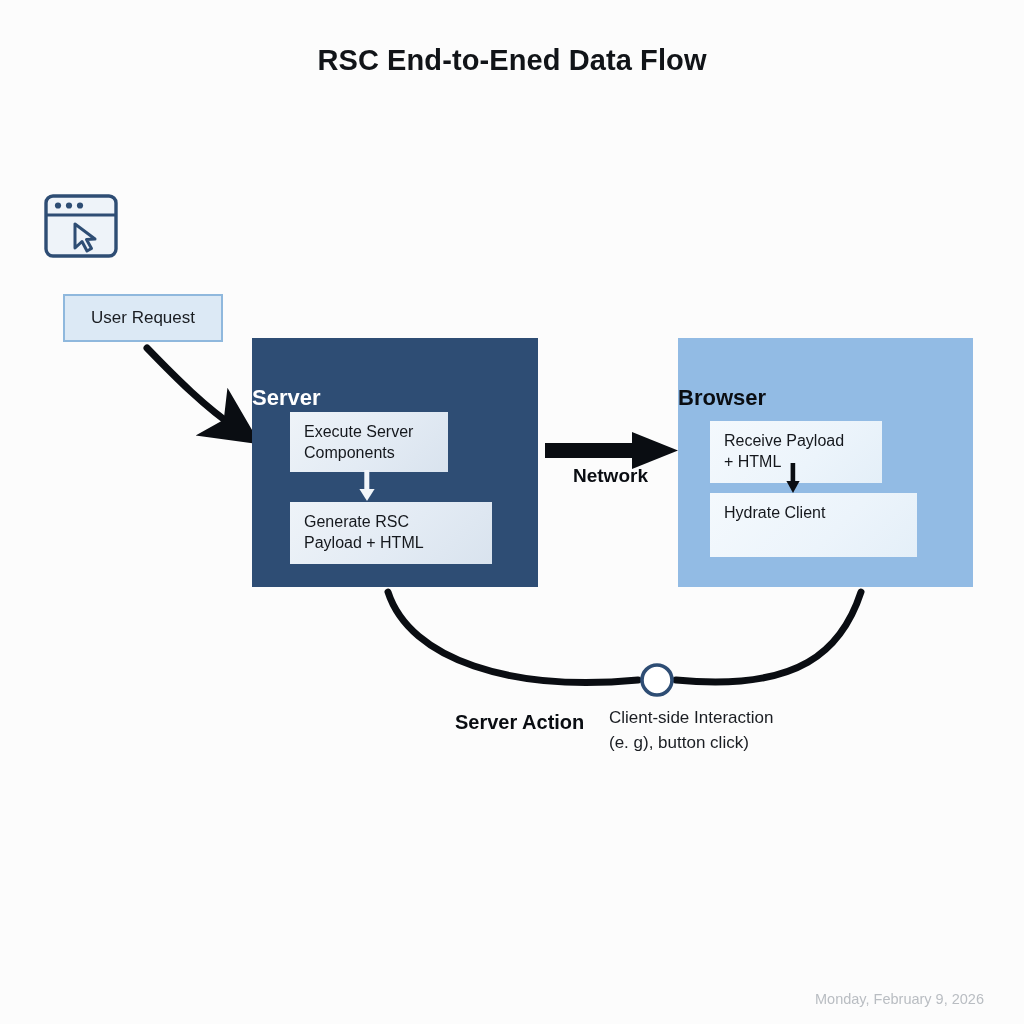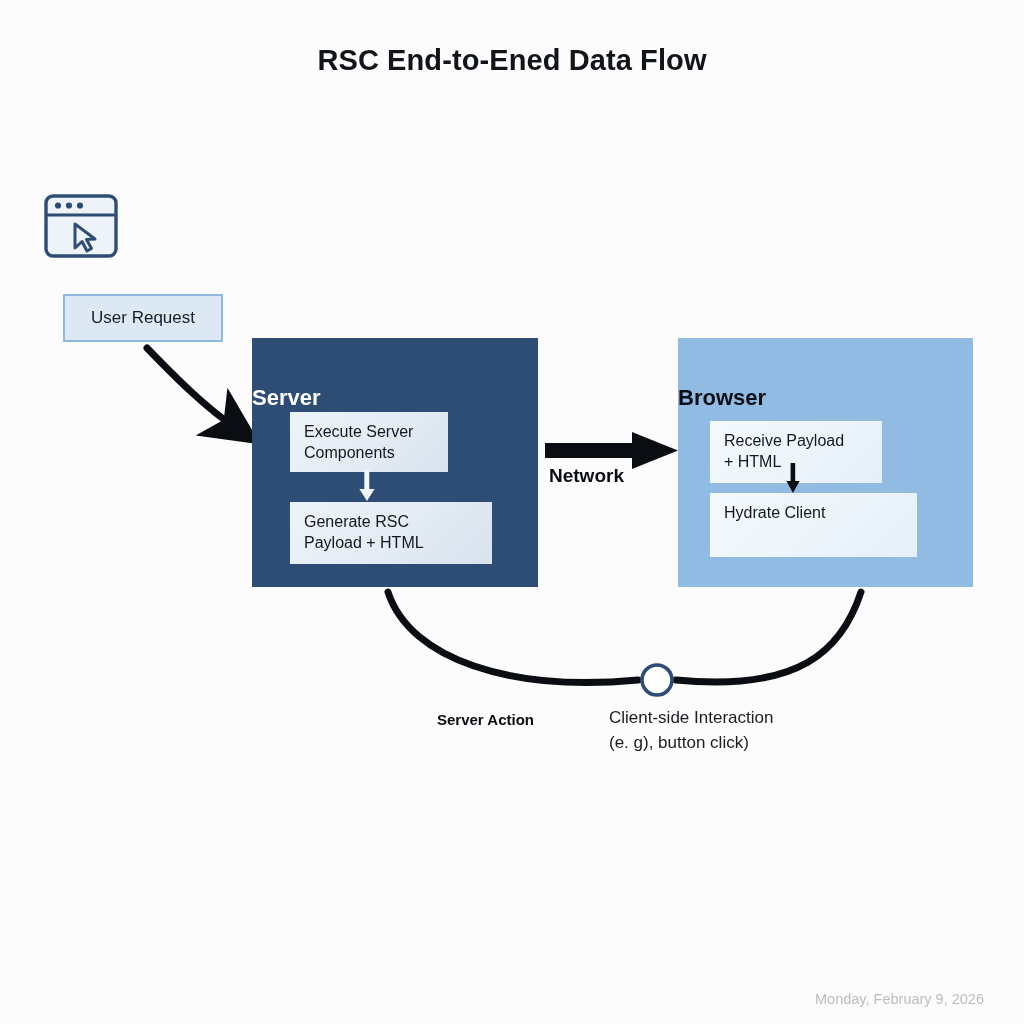--- a/index.html
+++ b/index.html
@@ -125,29 +125,29 @@
     height: 1024px;
     pointer-events: none;
   }
 
   
   .lbl {
     position: absolute;
     color: #0a0d12;
   }
   .lbl-network {
-    left: 549px;
+    left: 573px;
     top: 465px;
     font-size: 19px;
     font-weight: bold;
   }
   .lbl-server-action {
-    left: 437px;
+    left: 455px;
     top: 711px;
-    font-size: 15px;
+    font-size: 20px;
     font-weight: bold;
   }
   .lbl-client {
     left: 609px;
     top: 706px;
     font-size: 17px;
     line-height: 1.45;
     color: #1a1d22;
     white-space: nowrap;
   }

